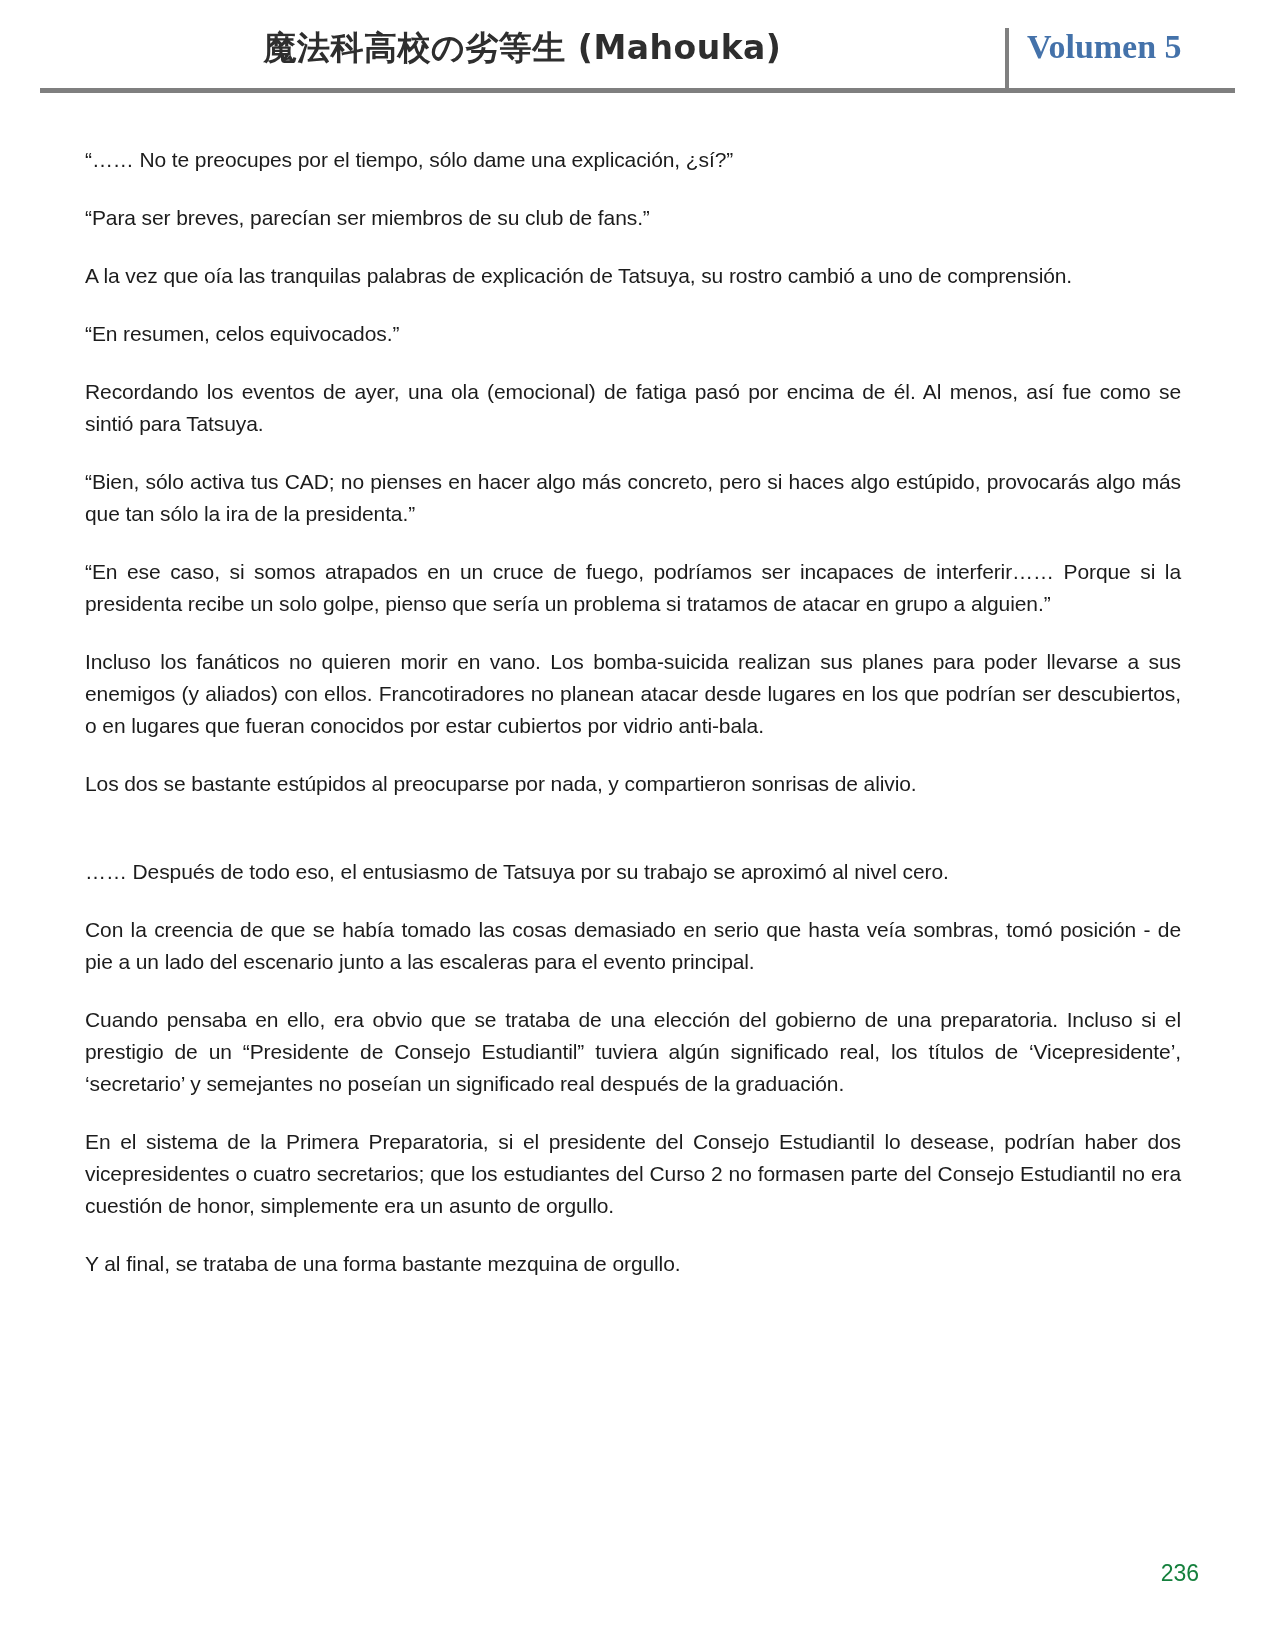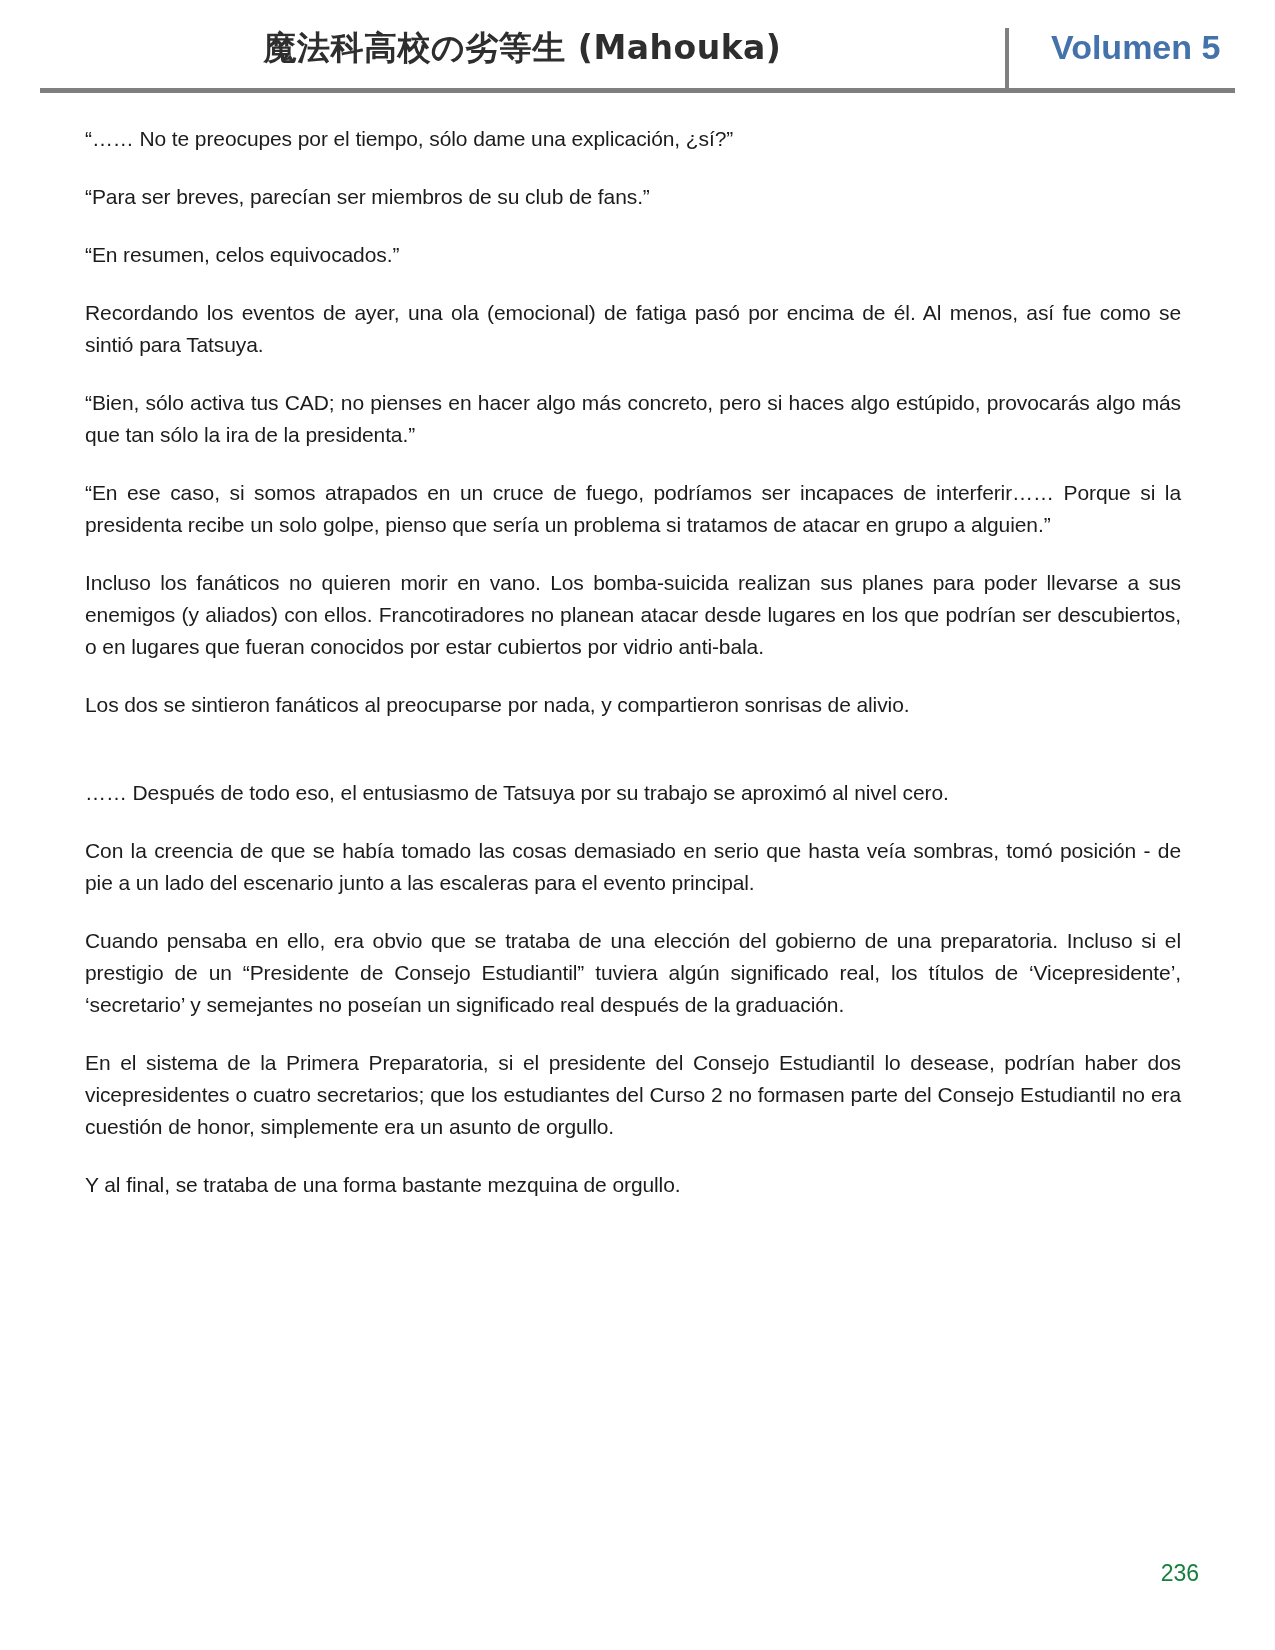--- a/index.html
+++ b/index.html
@@ -44,32 +44,31 @@
     left: 965px;
     top: 28px;
     width: 4px;
     height: 60px;
     background: #808080;
   }
   .volume-label {
     position: absolute;
     left: 987px;
     top: 28px;
-    font-family: Liberation Sans, sans-serif;
+    font-family: Liberation Serif, serif;
     font-weight: bold;
     font-size: 34px;
     color: #4472aa;
     white-space: nowrap;
-    margin-left: 24px;
   }
   
   .content {
     position: absolute;
     left: 85px;
-    top: 123px;
+    top: 144px;
     width: 1096px;
   }
   .content p {
     margin: 0 0 26px 0;
     font-size: 21px;
     line-height: 32px;
     text-align: justify;
     letter-spacing: -0.1px;
     color: #1c1c1c;
   }
@@ -92,26 +91,27 @@
 
   <div class="header">
     <div class="header-title">魔法科高校の劣等生 (Mahouka)</div>
     <div class="header-vertical-divider"></div>
     <div class="volume-label">Volumen 5</div>
   </div>
 
   <div class="content">
     <p>“…… No te preocupes por el tiempo, sólo dame una explicación, ¿sí?”</p>
     <p>“Para ser breves, parecían ser miembros de su club de fans.”</p>
+    <p>A la vez que oía las tranquilas palabras de explicación de Tatsuya, su rostro cambió a uno de comprensión.</p>
     <p>“En resumen, celos equivocados.”</p>
     <p>Recordando los eventos de ayer, una ola (emocional) de fatiga pasó por encima de él. Al menos, así fue como se sintió para Tatsuya.</p>
     <p>“Bien, sólo activa tus CAD; no pienses en hacer algo más concreto, pero si haces algo estúpido, provocarás algo más que tan sólo la ira de la presidenta.”</p>
     <p>“En ese caso, si somos atrapados en un cruce de fuego, podríamos ser incapaces de interferir…… Porque si la presidenta recibe un solo golpe, pienso que sería un problema si tratamos de atacar en grupo a alguien.”</p>
     <p>Incluso los fanáticos no quieren morir en vano. Los bomba-suicida realizan sus planes para poder llevarse a sus enemigos (y aliados) con ellos. Francotiradores no planean atacar desde lugares en los que podrían ser descubiertos, o en lugares que fueran conocidos por estar cubiertos por vidrio anti-bala.</p>
-    <p>Los dos se sintieron fanáticos al preocuparse por nada, y compartieron sonrisas de alivio.</p>
+    <p>Los dos se bastante estúpidos al preocuparse por nada, y compartieron sonrisas de alivio.</p>
     <p class="par-extra-gap">…… Después de todo eso, el entusiasmo de Tatsuya por su trabajo se aproximó al nivel cero.</p>
     <p>Con la creencia de que se había tomado las cosas demasiado en serio que hasta veía sombras, tomó posición - de pie a un lado del escenario junto a las escaleras para el evento principal.</p>
     <p>Cuando pensaba en ello, era obvio que se trataba de una elección del gobierno de una preparatoria. Incluso si el prestigio de un “Presidente de Consejo Estudiantil” tuviera algún significado real, los títulos de ‘Vicepresidente’, ‘secretario’ y semejantes no poseían un significado real después de la graduación.</p>
     <p>En el sistema de la Primera Preparatoria, si el presidente del Consejo Estudiantil lo desease, podrían haber dos vicepresidentes o cuatro secretarios; que los estudiantes del Curso 2 no formasen parte del Consejo Estudiantil no era cuestión de honor, simplemente era un asunto de orgullo.</p>
     <p>Y al final, se trataba de una forma bastante mezquina de orgullo.</p>
   </div>
 
   <div class="page-number">236</div>
 
 </div>

